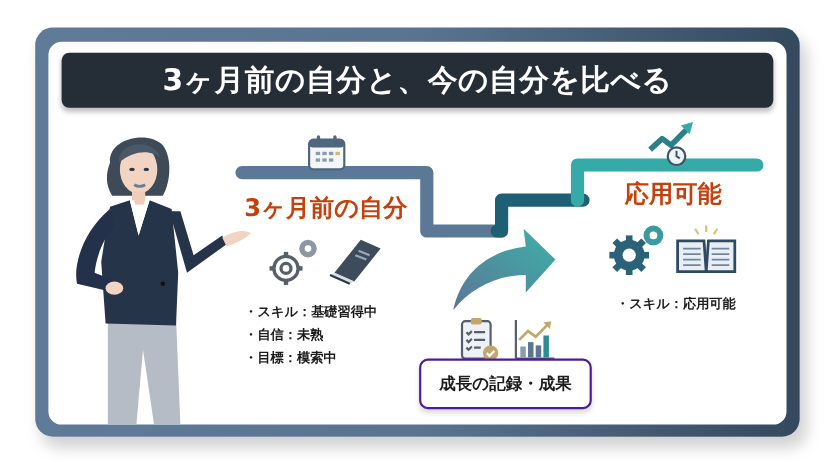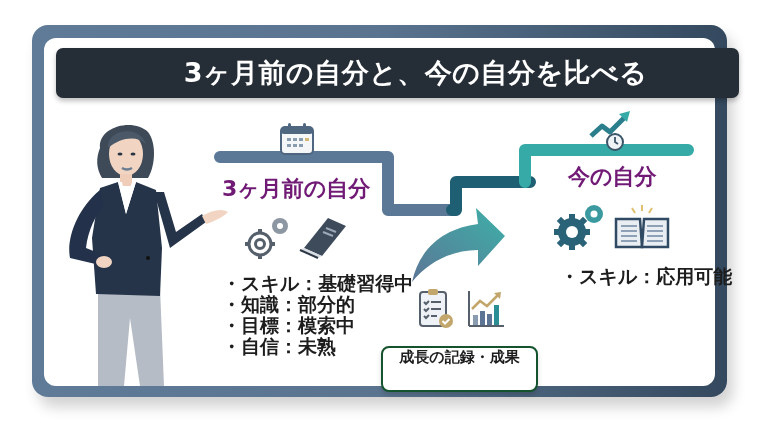--- a/index.html
+++ b/index.html
@@ -4,29 +4,29 @@
 <style>
   html, body { margin:0; padding:0; }
   body { width:760px; height:425px; background:#ffffff; position:relative; overflow:hidden;
          font-family:"DejaVu Sans","Liberation Sans",sans-serif; }
   .frame { position:absolute; left:32px; top:25px; width:695px; height:372px; border-radius:16px;
            background:linear-gradient(90deg,#5f7b97 0%,#5a7490 50%,#34495e 100%);
            box-shadow:6px 10px 14px rgba(0,0,0,0.18); }
   .card { position:absolute; left:44px; top:38px; width:671px; height:348px; border-radius:12px; background:#ffffff; overflow:hidden; }
   .titlebar { position:absolute; left:56px; top:48px; width:647px; height:50px; border-radius:7px;
               background:#252d36; box-shadow:0 3px 5px rgba(0,0,0,0.25);
-              display:flex; align-items:center; justify-content:center;padding-left:36px; }
+              display:flex; align-items:center; justify-content:center; }
   .titlebar span { color:#fff; font-size:27px; font-weight:bold; letter-spacing:0.5px; }
   .abs { position:absolute; }
-  .section-title { font-weight:bold; color:#701a75; font-size:22px; }
-  .list { list-style:none; margin:0; padding:0; font-size:19px; font-weight:bold; color:#1d1d1d; line-height:21px; }
+  .section-title { font-weight:bold; color:#c2410c; font-size:22px; }
+  .list { list-style:none; margin:0; padding:0; font-size:12px; font-weight:bold; color:#1d1d1d; line-height:21px; }
   .list li::before { content:"・"; margin-right:0; }
-  .record-box { position:absolute; left:381px; top:346px; width:153px; height:42px; border-radius:8px;
-                border:2px solid #14532d; background:#fff; box-shadow:0 3px 5px rgba(0,0,0,0.15);
-                display:flex; justify-content:center; }
+  .record-box { position:absolute; left:381px; top:326px; width:153px; height:42px; border-radius:8px;
+                border:2px solid #4c1d95; background:#fff; box-shadow:0 3px 5px rgba(0,0,0,0.15);
+                display:flex; align-items:center; justify-content:center; }
   .record-box span { font-size:15px; font-weight:bold; color:#1d1d1d; }
 </style>
 </head>
 <body>
 
 <div class="frame"></div>
 <div class="card"></div>
 
 <div class="titlebar">
   <span>3ヶ月前の自分と、今の自分を比べる</span>
@@ -85,23 +85,22 @@
 <svg class="abs" style="left:296px;top:214px;" width="52" height="46" viewBox="0 0 52 46">
   <path d="M8 34 L32 4 L50 12 L26 42 Z" fill="#3e4b5b"></path>
   <path d="M4 36 L8 34 L26 42 L22 44 Z" fill="#d8dde3"></path>
   <path d="M4 36 L22 44" stroke="#2d3846" stroke-width="2"></path>
   <line x1="30" y1="14" x2="40" y2="18" stroke="#9aa8b8" stroke-width="2"></line>
   <line x1="27" y1="18" x2="37" y2="22" stroke="#9aa8b8" stroke-width="2"></line>
 </svg>
 
 <ul class="abs list" style="left:222px;top:273px;">
   <li>スキル：基礎習得中</li>
-  <li>知識：部分的</li>
+  <li>自信：未熟</li>
   <li>目標：模索中</li>
-  <li>自信：未熟</li>
 </ul>
 
 <svg class="abs" style="left:417px;top:287px;" width="40" height="44" viewBox="0 0 40 44">
   <rect x="3" y="5" width="26" height="34" rx="3" fill="#eef1f5" stroke="#56606c" stroke-width="2"></rect>
   <rect x="11" y="2" width="10" height="6" rx="2" fill="#c2a66b"></rect>
   <g stroke="#56606c" stroke-width="2" fill="none">
     <path d="M7 15 l2 2 l3 -3"></path>
       <line x1="14" y1="15" x2="24" y2="15"></line>
     <path d="M7 22 l2 2 l3 -3"></path>
       <line x1="14" y1="22" x2="24" y2="22"></line>
@@ -127,21 +126,21 @@
   <span>成長の記録・成果</span>
 </div>
 
 <svg class="abs" style="left:588px;top:108px;" width="48" height="44" viewBox="0 0 48 44">
   <path d="M3 28 L14 18 L22 24 L36 10" stroke="#2b7f8c" stroke-width="5" fill="none" stroke-linejoin="round"></path>
   <path d="M31 6 L42 3 L39 14 Z" fill="#35aaa6"></path>
   <circle cx="27" cy="34" r="8" fill="#eef4f6" stroke="#3b5468" stroke-width="2"></circle>
   <path d="M27 29 L27 34 L30 36" stroke="#3b5468" stroke-width="1.8" fill="none"></path>
 </svg>
 
-<div class="abs section-title" style="left:568px;top:162px;">今の自分</div>
+<div class="abs section-title" style="left:568px;top:162px;">応用可能</div>
 
 <svg class="abs" style="left:552px;top:200px;" width="56" height="54" viewBox="0 0 56 54">
   <g fill="#2a6378">
     <circle cx="20" cy="32" r="14"></circle>
     <rect x="17" y="14" width="6" height="7"></rect>
       <rect x="17" y="43" width="6" height="7"></rect>
     <rect x="2" y="29" width="7" height="6"></rect>
       <rect x="31" y="29" width="7" height="6"></rect>
     <rect x="6" y="18" width="6" height="6" transform="rotate(45 9 21)"></rect>
     <rect x="28" y="40" width="6" height="6" transform="rotate(45 31 43)"></rect>

